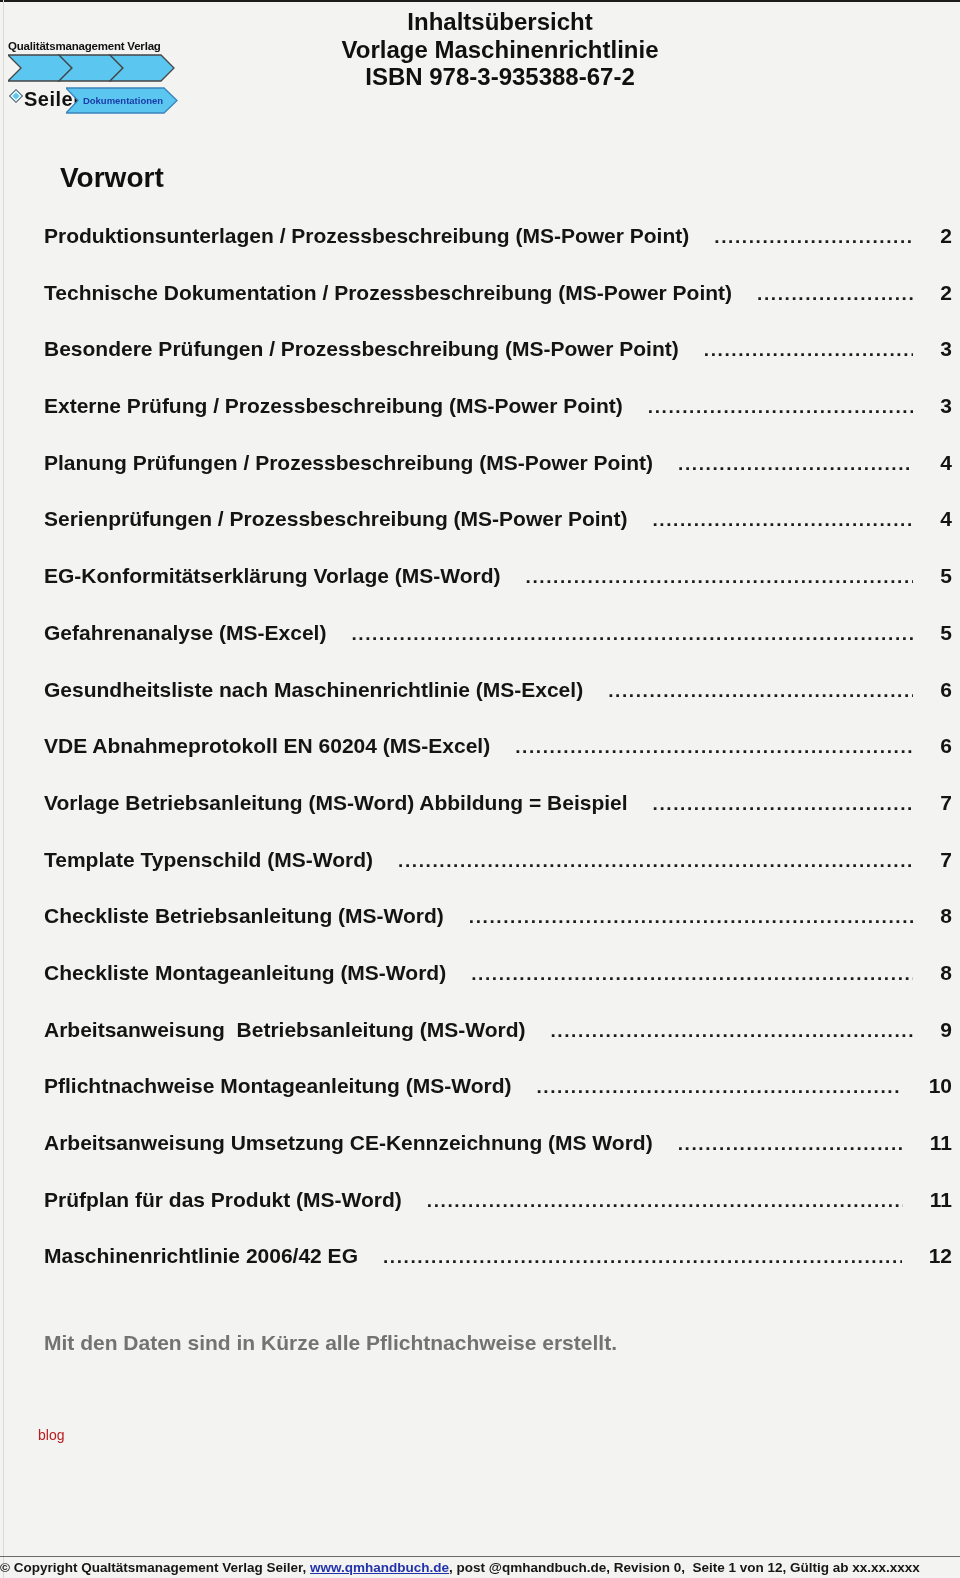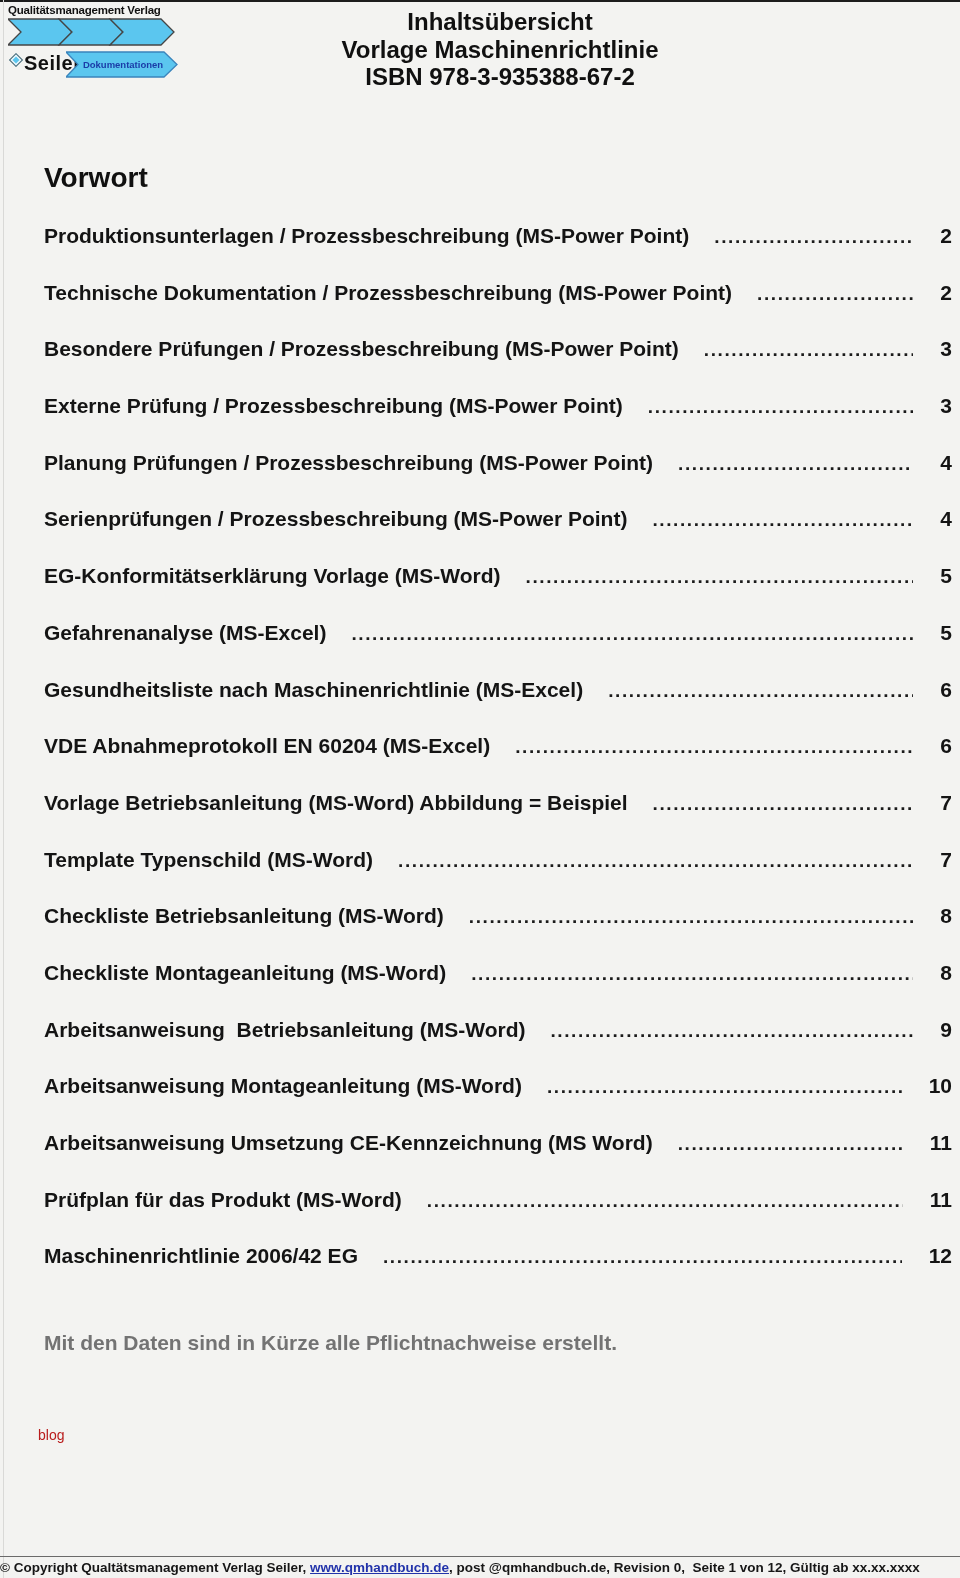--- a/index.html
+++ b/index.html
@@ -7,32 +7,32 @@
     width:960px;height:1578px;position:relative;overflow:hidden;
     background:#f3f3f1;color:#131313;
     font-family:"Liberation Sans","DejaVu Sans",sans-serif;
   }
   .top-border{position:absolute;top:0;left:0;right:0;height:2px;background:#1c1c1c;}
   .left-edge{position:absolute;top:0;bottom:0;left:3px;width:1px;background:#d9d9d7;}
 
   
   .header{position:relative;height:112px;}
   .logo{position:absolute;left:8px;top:4px;width:172px;}
-  .logo-line1{font-size:11.5px;font-weight:bold;letter-spacing:-0.2px;white-space:nowrap;color:#111;}
+  .logo-line1{font-size:11.5px;font-weight:bold;letter-spacing:-0.2px;white-space:nowrap;color:#111;margin-top:36px;}
   .logo-arrows{display:block;margin-top:2px;}
   .logo-row2{position:relative;height:30px;margin-top:5px;}
   .diamond{position:absolute;left:3px;top:4px;width:8px;height:8px;background:#5bc6ef;border:1px solid #6d6d6d;transform:rotate(45deg);box-shadow:inset 0 0 0 1.5px #eaf7fd;}
   .logo-name{position:absolute;left:16px;top:1px;font-size:20px;font-weight:bold;color:#111;letter-spacing:0.5px;}
   .banner-svg{position:absolute;left:58px;top:0;}
   .banner-label{font-size:9.5px;font-weight:bold;fill:#1b3ca8;}
   .header-titles{padding-top:8px;padding-left:40px;text-align:center;
     font-size:24px;font-weight:bold;line-height:27.5px;color:#101010;}
 
   
-  .section-heading{margin:50px 0 0 44px;font-size:28px;font-weight:bold;color:#101010;line-height:32px;}
+  .section-heading{margin:50px 0 0 60px;font-size:28px;font-weight:bold;color:#101010;line-height:32px;}
 
   
   .toc{margin-top:14px;}
   .toc-row{display:flex;align-items:baseline;height:56.7px;line-height:56.7px;
     padding:0 8px 0 44px;font-weight:bold;font-size:21px;color:#141414;gap:20px;}
   .toc-title{white-space:pre;flex:0 0 auto;}
   .leader{flex:1 1 auto;overflow:hidden;white-space:nowrap;padding-left:5px;
     font-size:19px;letter-spacing:1.6px;color:#1a1a1a;}
   .leader::after{content:"..................................................................................................................................................";}
   .pagenum{flex:0 0 auto;padding-left:7px;}
@@ -149,21 +149,21 @@
       <span class="toc-title">Checkliste Montageanleitung (MS-Word)</span>
       <span class="leader"></span>
       <span class="pagenum">8</span>
     </div>
   <div class="toc-row">
       <span class="toc-title">Arbeitsanweisung  Betriebsanleitung (MS-Word)</span>
       <span class="leader"></span>
       <span class="pagenum">9</span>
     </div>
   <div class="toc-row">
-      <span class="toc-title">Arbeitsanweisung Montageanleitung (MS-Word)</span>
+      <span class="toc-title">Pflichtnachweise Montageanleitung (MS-Word)</span>
       <span class="leader"></span>
       <span class="pagenum">10</span>
     </div>
   <div class="toc-row">
       <span class="toc-title">Arbeitsanweisung Umsetzung CE-Kennzeichnung (MS Word)</span>
       <span class="leader"></span>
       <span class="pagenum">11</span>
     </div>
   <div class="toc-row">
       <span class="toc-title">Prüfplan für das Produkt (MS-Word)</span>

